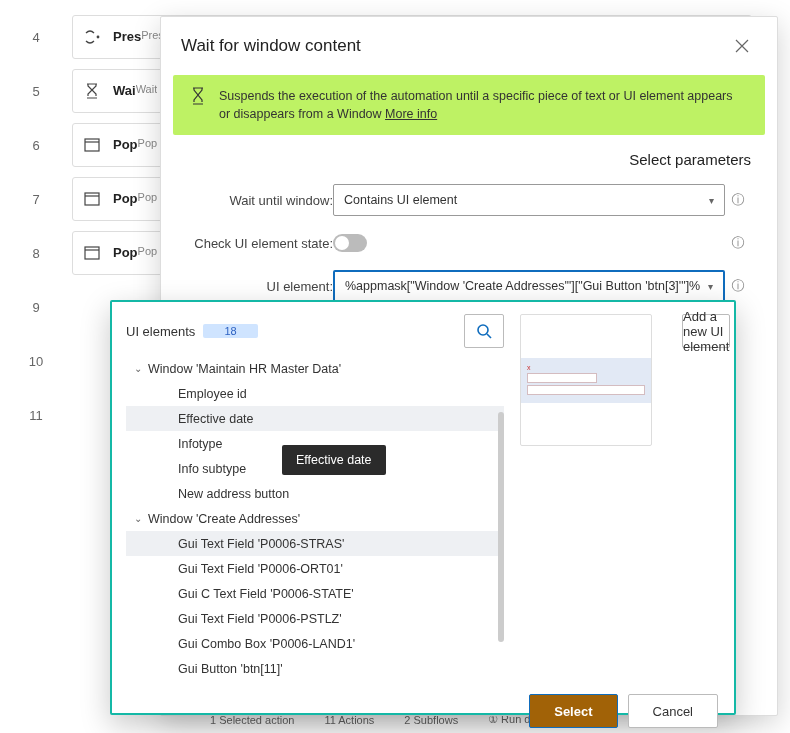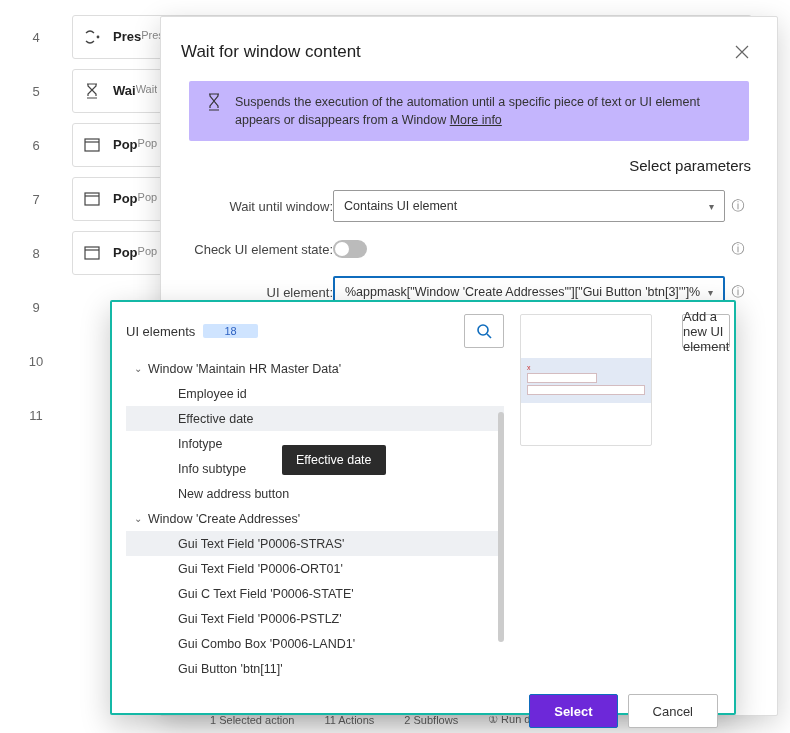--- a/index.html
+++ b/index.html
@@ -10,24 +10,24 @@
 .step-row { display: flex; align-items: center; height: 54px; }
 .step-num { width: 72px; text-align: center; color: #666; font-size: 13px; }
 .step-card { flex: 0 0 680px; height: 44px; border: 1px solid #ddd; border-radius: 3px; display: flex; align-items: center; padding: 0 10px; gap: 12px; background: #fff; }
 .step-icon { width: 18px; height: 18px; display: flex; align-items: center; justify-content: center; color: #444; }
 .step-text { display: flex; flex-direction: row; line-height: 1.2; }
 .step-title { font-weight: 600; font-size: 13px; color: #222; white-space: nowrap; overflow: hidden; }
 .step-sub { font-size: 11px; color: #888; white-space: nowrap; overflow: hidden; }
 
 
 .dialog { position: absolute; left: 160px; top: 16px; width: 618px; height: 700px; background: #fff; border: 1px solid #ddd; box-shadow: 0 8px 28px rgba(0,0,0,.18); border-radius: 2px; z-index: 10; }
-.dlg-head { display: flex; align-items: center; justify-content: space-between; padding: 20px 20px 10px; }
+.dlg-head { display: flex; align-items: center; justify-content: space-between; padding: 14px 20px 10px; }
 .dlg-title { font-size: 17px; color: #222; }
 .dlg-close { width: 30px; height: 30px; display: flex; align-items: center; justify-content: center; color: #666; cursor: pointer; }
-.info-bar { margin: 4px 28px 6px; background: #c4b5fd; padding: 12px 18px; display: flex; gap: 14px; border-radius: 2px; }
+.info-bar { margin: 4px 12px 6px; background: #bef264; padding: 12px 18px; display: flex; gap: 14px; border-radius: 2px; }
 .info-icon { width: 18px; display: flex; justify-content: center; align-items: flex-start; font-size: 16px; color: #444; }
 .info-text { font-size: 12.5px; color: #333; line-height: 1.45; }
 .info-text a { color: #333; text-decoration: underline; }
 .params { padding: 10px 26px 0; text-align: right; }
 .params-head { font-size: 15px; color: #222; margin-bottom: 16px; }
 .param-row { display: flex; align-items: center; margin-bottom: 18px; }
 .param-label { width: 146px; font-size: 13px; color: #444; }
 .param-field { flex: 1; }
 .param-info { width: 26px; display: flex; align-items: center; justify-content: center; color: #888; }
 .select-box { height: 32px; border: 1px solid #999; border-radius: 2px; display: flex; align-items: center; padding: 0 10px; justify-content: space-between; color: #333; font-size: 12.5px; cursor: pointer; }
@@ -54,21 +54,21 @@
 .tree-row .caret { width: 14px; color: #666; font-size: 10px; }
 .preview { height: 132px; border: 1px solid #ddd; border-radius: 2px; display: flex; align-items: center; justify-content: center; }
 .preview-inner { width: 130px; }
 .pv-label { font-size: 7px; color: #c33; margin-bottom: 2px; }
 .pv-field { height: 10px; border: 1px solid #d4bcc0; background: #fff; margin-bottom: 2px; }
 .pv-field.small { width: 70px; }
 .pv-bg { background: #e2e9f5; padding: 6px; }
 .add-btn { height: 34px; border: 1px solid #bbb; border-radius: 2px; display: flex; align-items: center; justify-content: center; font-size: 13px; color: #333; cursor: pointer; }
 .ui-footer { margin-top: auto; padding: 10px 16px 16px; display: flex; justify-content: flex-end; gap: 10px; }
 .btn { height: 34px; padding: 0 24px; border-radius: 2px; display: flex; align-items: center; font-size: 13px; cursor: pointer; border: 1px solid #bbb; background: #fff; }
-.btn.primary { background: #6d28d9; border-color: #0f6cbd; color: #fff; font-weight: 600; }
+.btn.primary { background: #a16207; border-color: #0f6cbd; color: #fff; font-weight: 600; }
 
 .tooltip { position: absolute; background: #2b2b2b; color: #fff; font-size: 12.5px; padding: 8px 14px; border-radius: 2px; z-index: 30; white-space: nowrap; }
 
 
 .ghost-btn { position: absolute; left: 728px; top: 328px; width: 38px; height: 36px; border: 1px solid #bbb; border-radius: 2px; background: #fff; z-index: 5; }
 
 
 .status { position: absolute; left: 210px; top: 713px; font-size: 11px; color: #666; display: flex; gap: 30px; align-items: center; }
 .status .dotted { text-decoration: underline dotted; }
 

